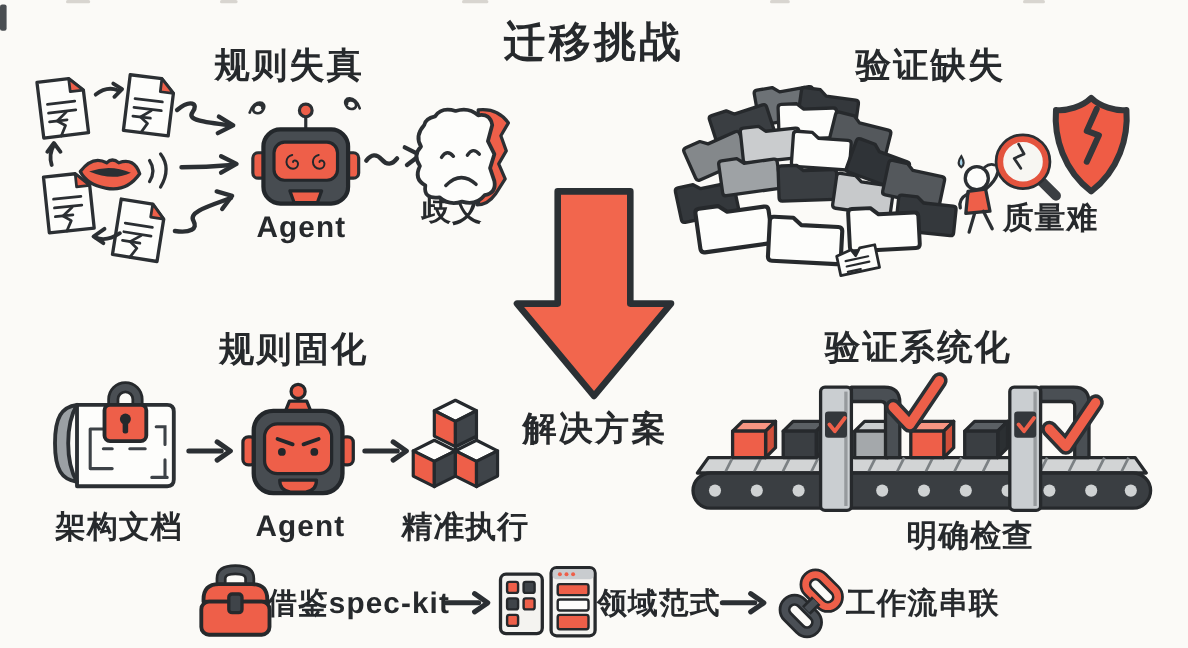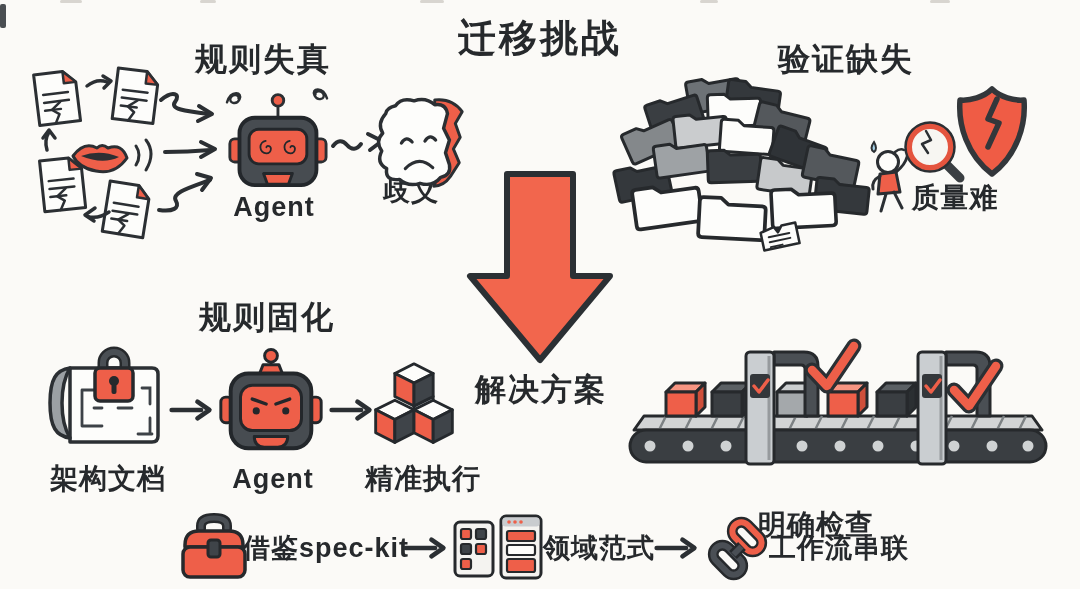--- a/index.html
+++ b/index.html
@@ -49,21 +49,22 @@
   <div class="lbl fs-lab2" style="left:955px;top:198px;">质量难</div>
 
   <div class="arrow-text" style="left:523px;top:193px;">核心优化</div>
   <div class="lbl fs-head" style="left:267px;top:318px;">规则固化</div>
 
   <div class="lbl" style="left:541px;top:390px;font-size:31px;letter-spacing:2px;">解决方案</div>
   <div class="lbl fs-lab2" style="left:108px;top:479px;">架构文档</div>
   <div class="lbl fs-lab" style="left:273px;top:479px;">Agent</div>
   <div class="lbl fs-lab2" style="left:423px;top:479px;">精准执行</div>
 
-  <div class="lbl fs-lab2" style="left:816px;top:487px;margin-top:38px;">明确检查</div>
+  <div class="lbl fs-head" style="left:835px;top:316px;">验证系统化</div>
+  <div class="lbl fs-lab2" style="left:882px;top:487px;">明确检查</div>
 
   <div class="lbl fs-lab" style="left:326px;top:548px;">借鉴spec-kit</div>
   <div class="lbl fs-lab" style="left:599px;top:548px;">领域范式</div>
   <div class="lbl fs-lab" style="left:839px;top:548px;">工作流串联</div>
 
   <svg style="left:25px;top:58px;" width="205" height="190" viewBox="0 0 205 190">
     <defs>
       <g id="doc">
         <path d="M0,5 h29 l12,12 v39 h-41 Z" fill="#fdfdfb" stroke="#2b2f33" stroke-width="3" stroke-linejoin="round"></path>
         <path d="M29,5 l12,12 h-12 Z" fill="#ee5f49" stroke="#2b2f33" stroke-width="2.5" stroke-linejoin="round"></path>

